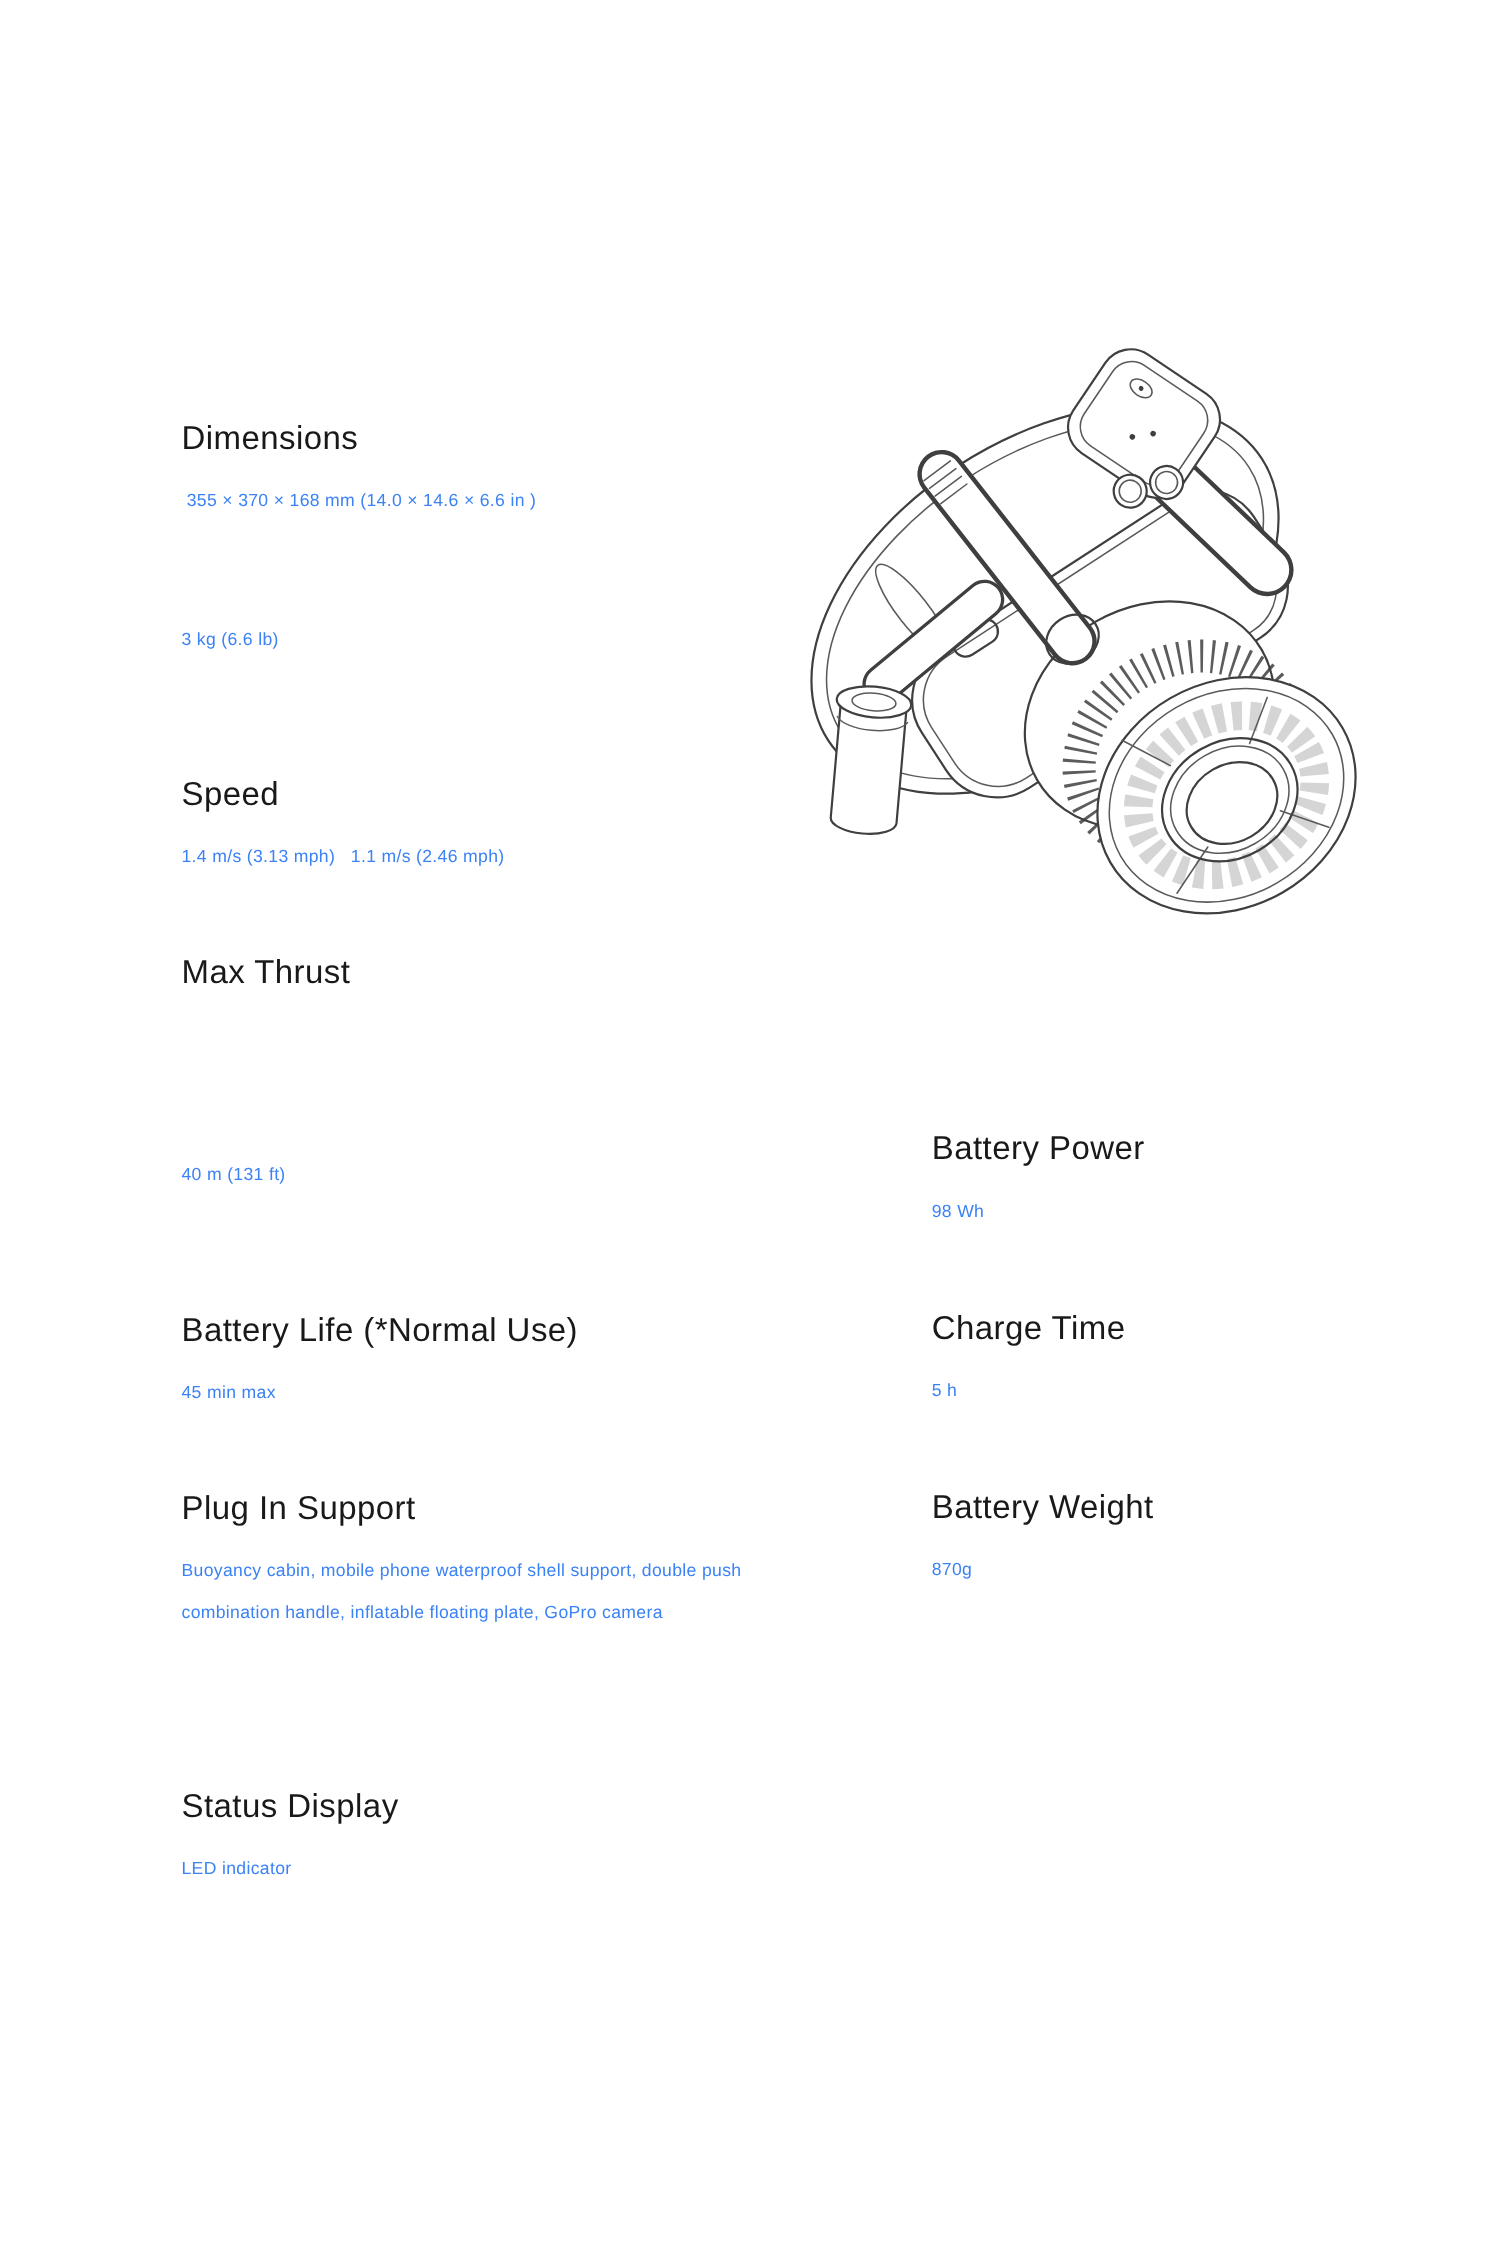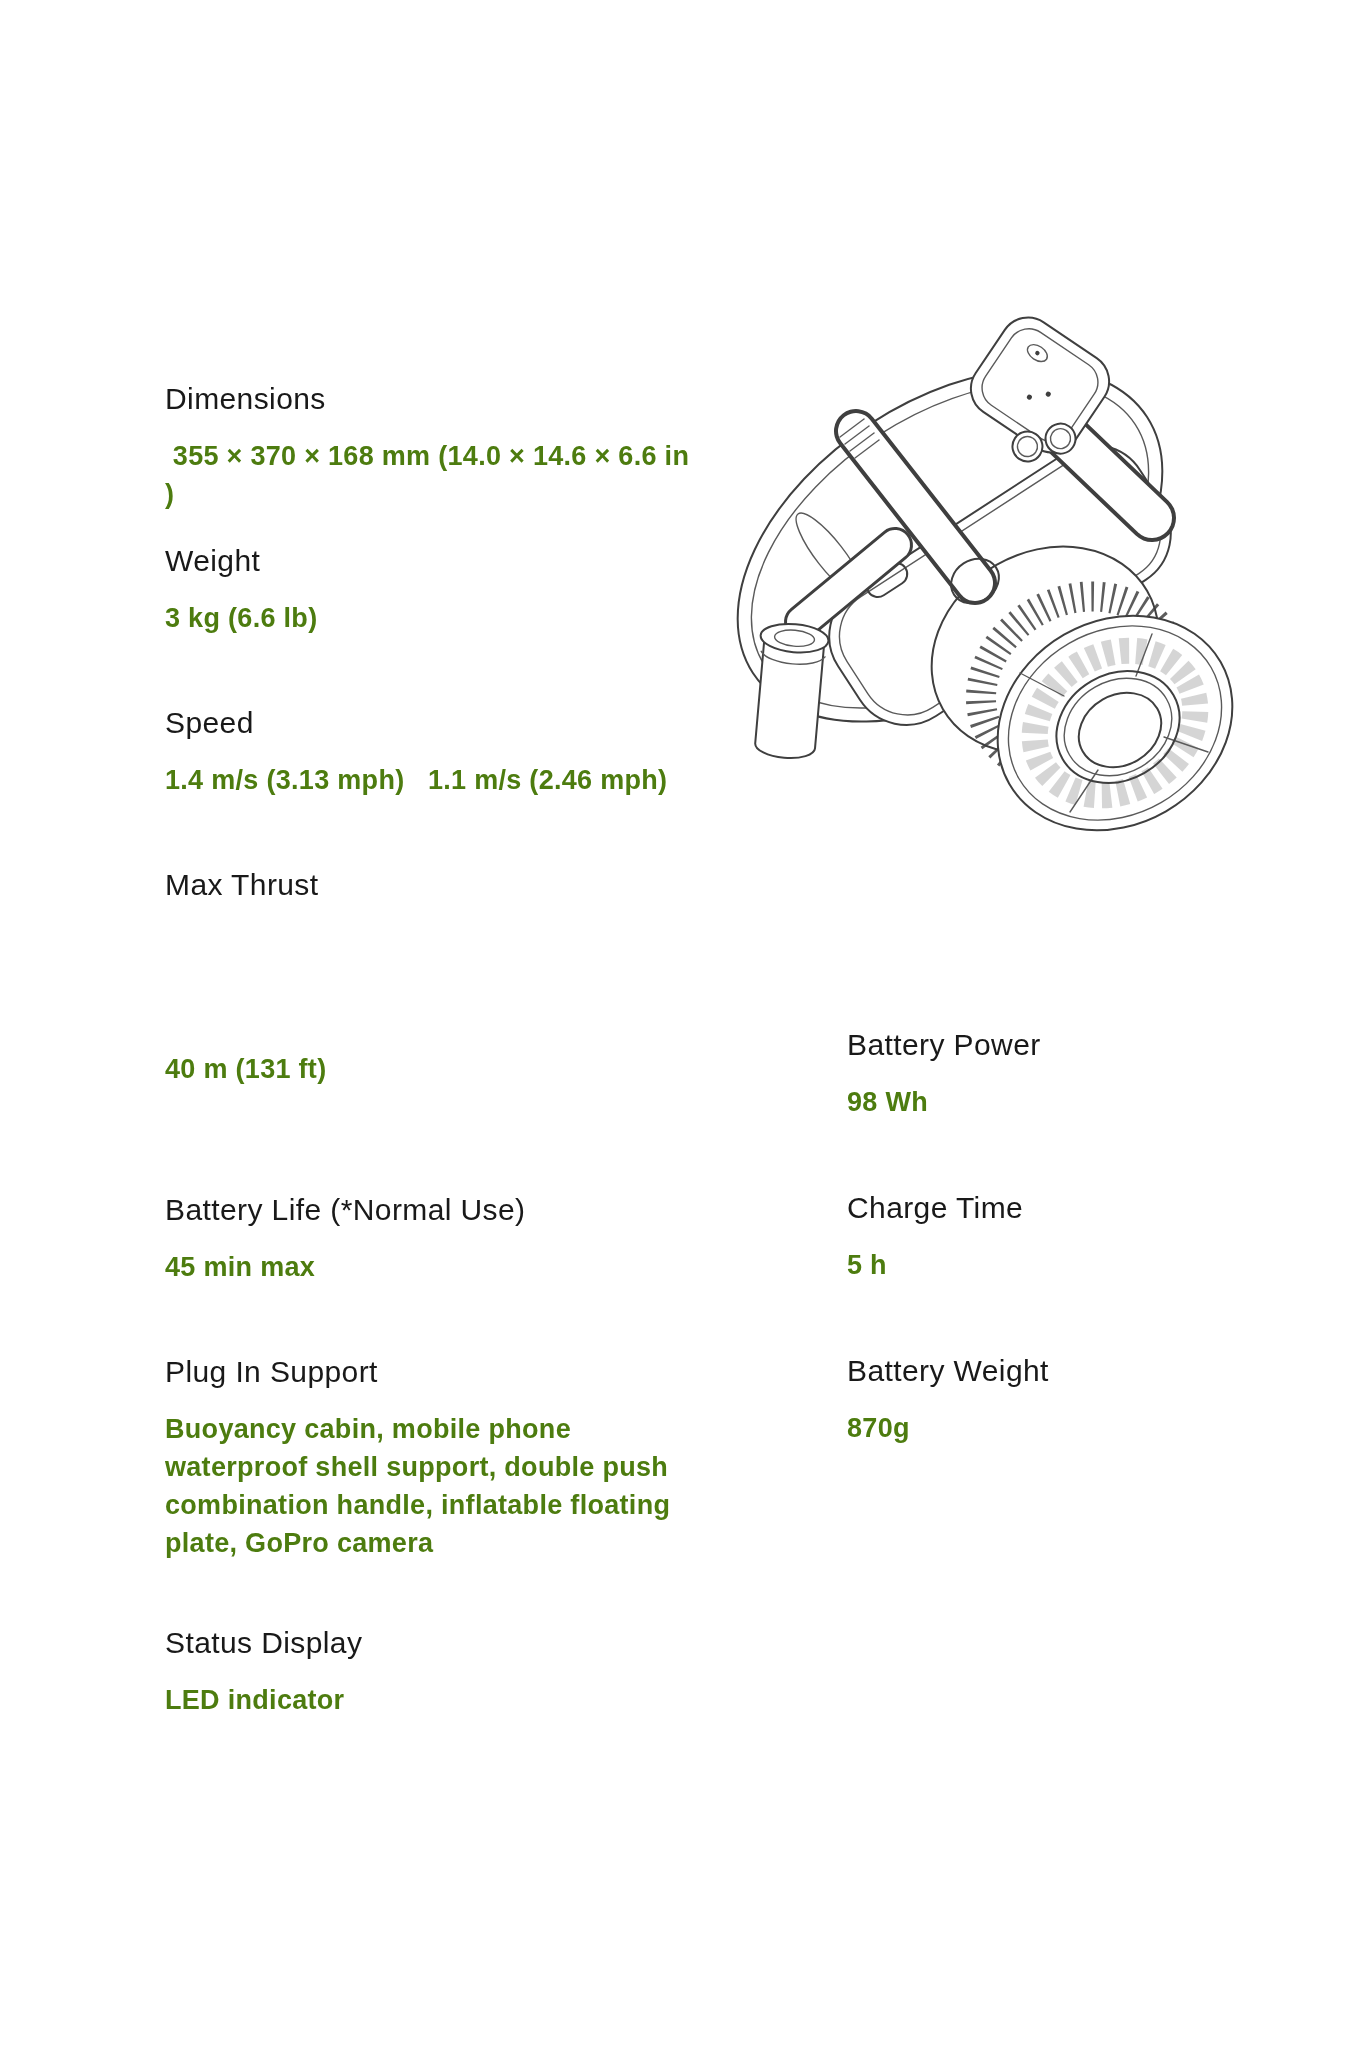--- a/index.html
+++ b/index.html
@@ -12,22 +12,22 @@
   }
   .spec{position:absolute;}
   .col-left .spec, .spec.left{left:165px;width:540px;}
   .spec .spec-label{
     margin:0;
     font-size:30px;line-height:36px;font-weight:400;
     color:#191919;letter-spacing:0.4px;
   }
   .spec .spec-value{
     margin:20px 0 0 0;
-    font-size:27px;line-height:38px;font-weight:700;
-    color:#4d7c0f;letter-spacing:0.3px;
+    font-size:16px;line-height:38px;font-weight:400;
+    color:#3b82f6;letter-spacing:0.3px;
     white-space:pre-wrap;
     max-width:540px;
   }
   .illustration{
     position:absolute;left:720px;top:300px;width:520px;height:560px;
   }
   .illustration svg{display:block;width:100%;height:100%;}
   .ln{fill:none;stroke:#3f3f3f;stroke-width:2;stroke-linecap:round;stroke-linejoin:round;}
   .ln-thin{fill:none;stroke:#5a5a5a;stroke-width:1.4;stroke-linecap:round;stroke-linejoin:round;}
   .fillw{fill:#ffffff;stroke:#3f3f3f;stroke-width:2;stroke-linejoin:round;}
@@ -36,21 +36,20 @@
 <body>
 
 <div class="page">
 
   <section class="spec left" style="top:381px">
     <h3 class="spec-label">Dimensions</h3>
     <p class="spec-value"> 355 × 370 × 168 mm (14.0 × 14.6 × 6.6 in )</p>
   </section>
 
   <section class="spec left" style="top:543px">
-    <h3 class="spec-label">Weight</h3>
     <p class="spec-value">3 kg (6.6 lb)</p>
   </section>
 
   <section class="spec left" style="top:705px">
     <h3 class="spec-label">Speed</h3>
     <p class="spec-value">1.4 m/s (3.13 mph)   1.1 m/s (2.46 mph)</p>
   </section>
 
   <section class="spec left" style="top:867px">
     <h3 class="spec-label">Max Thrust</h3>

